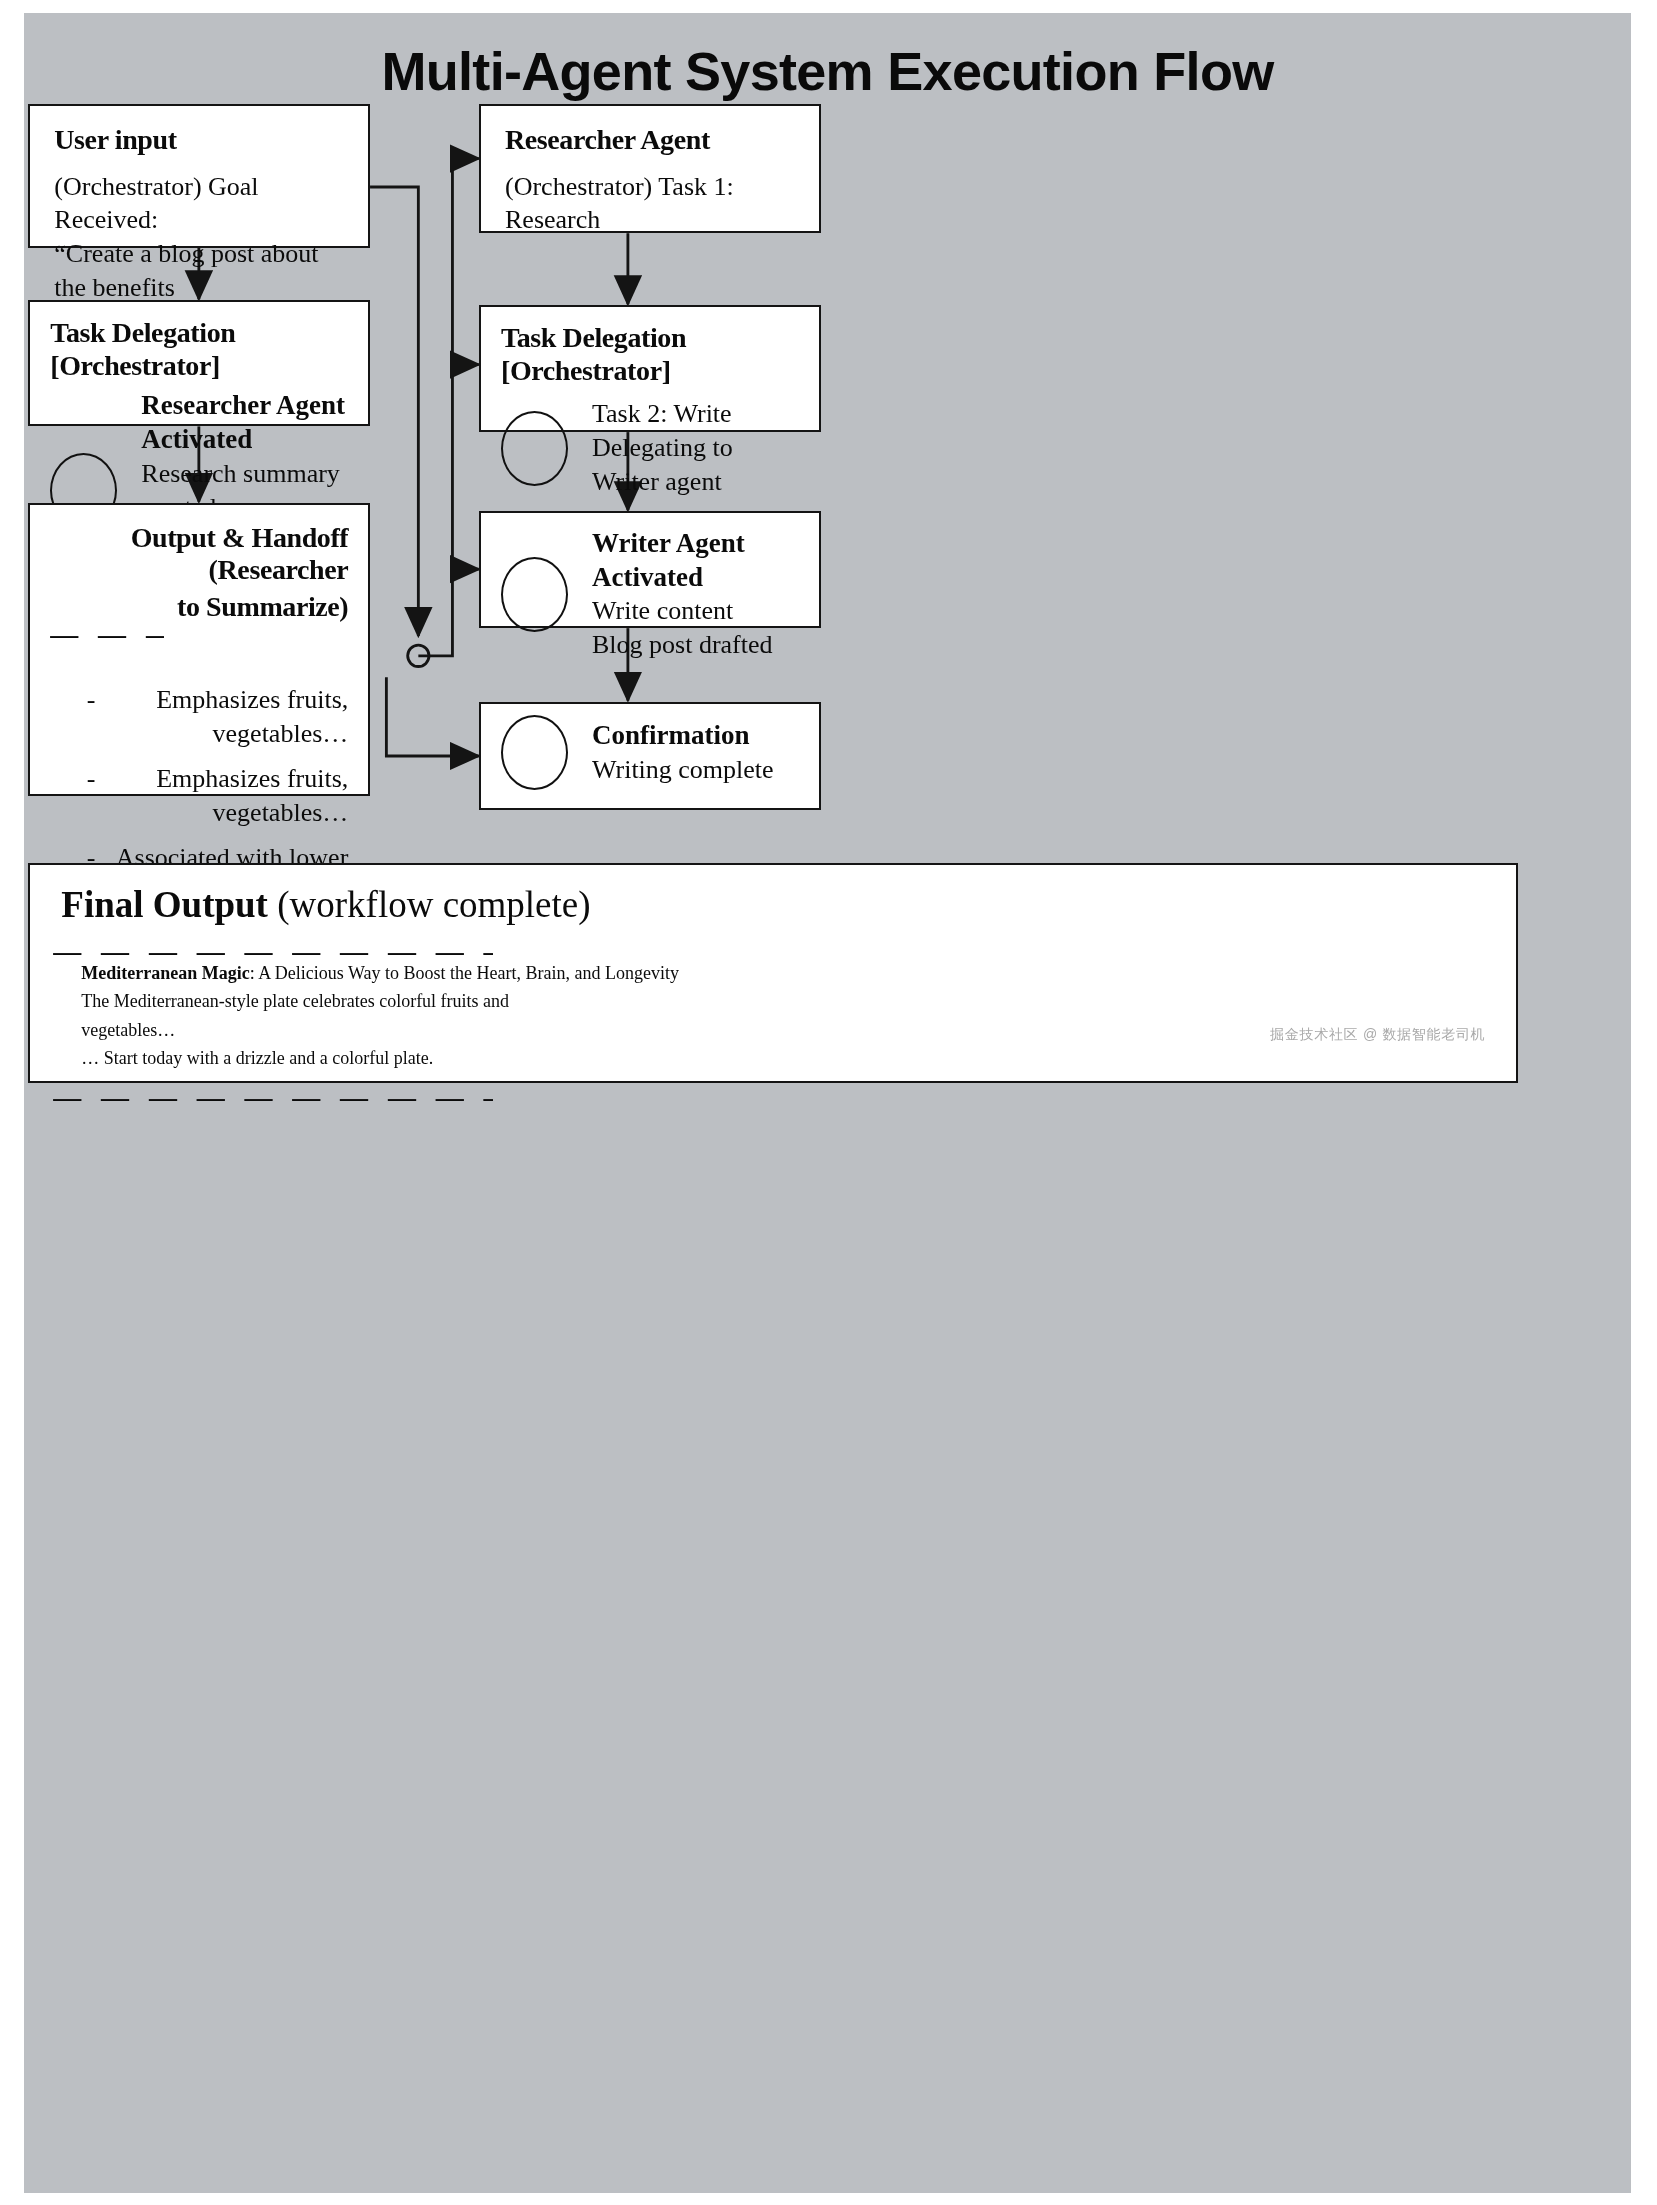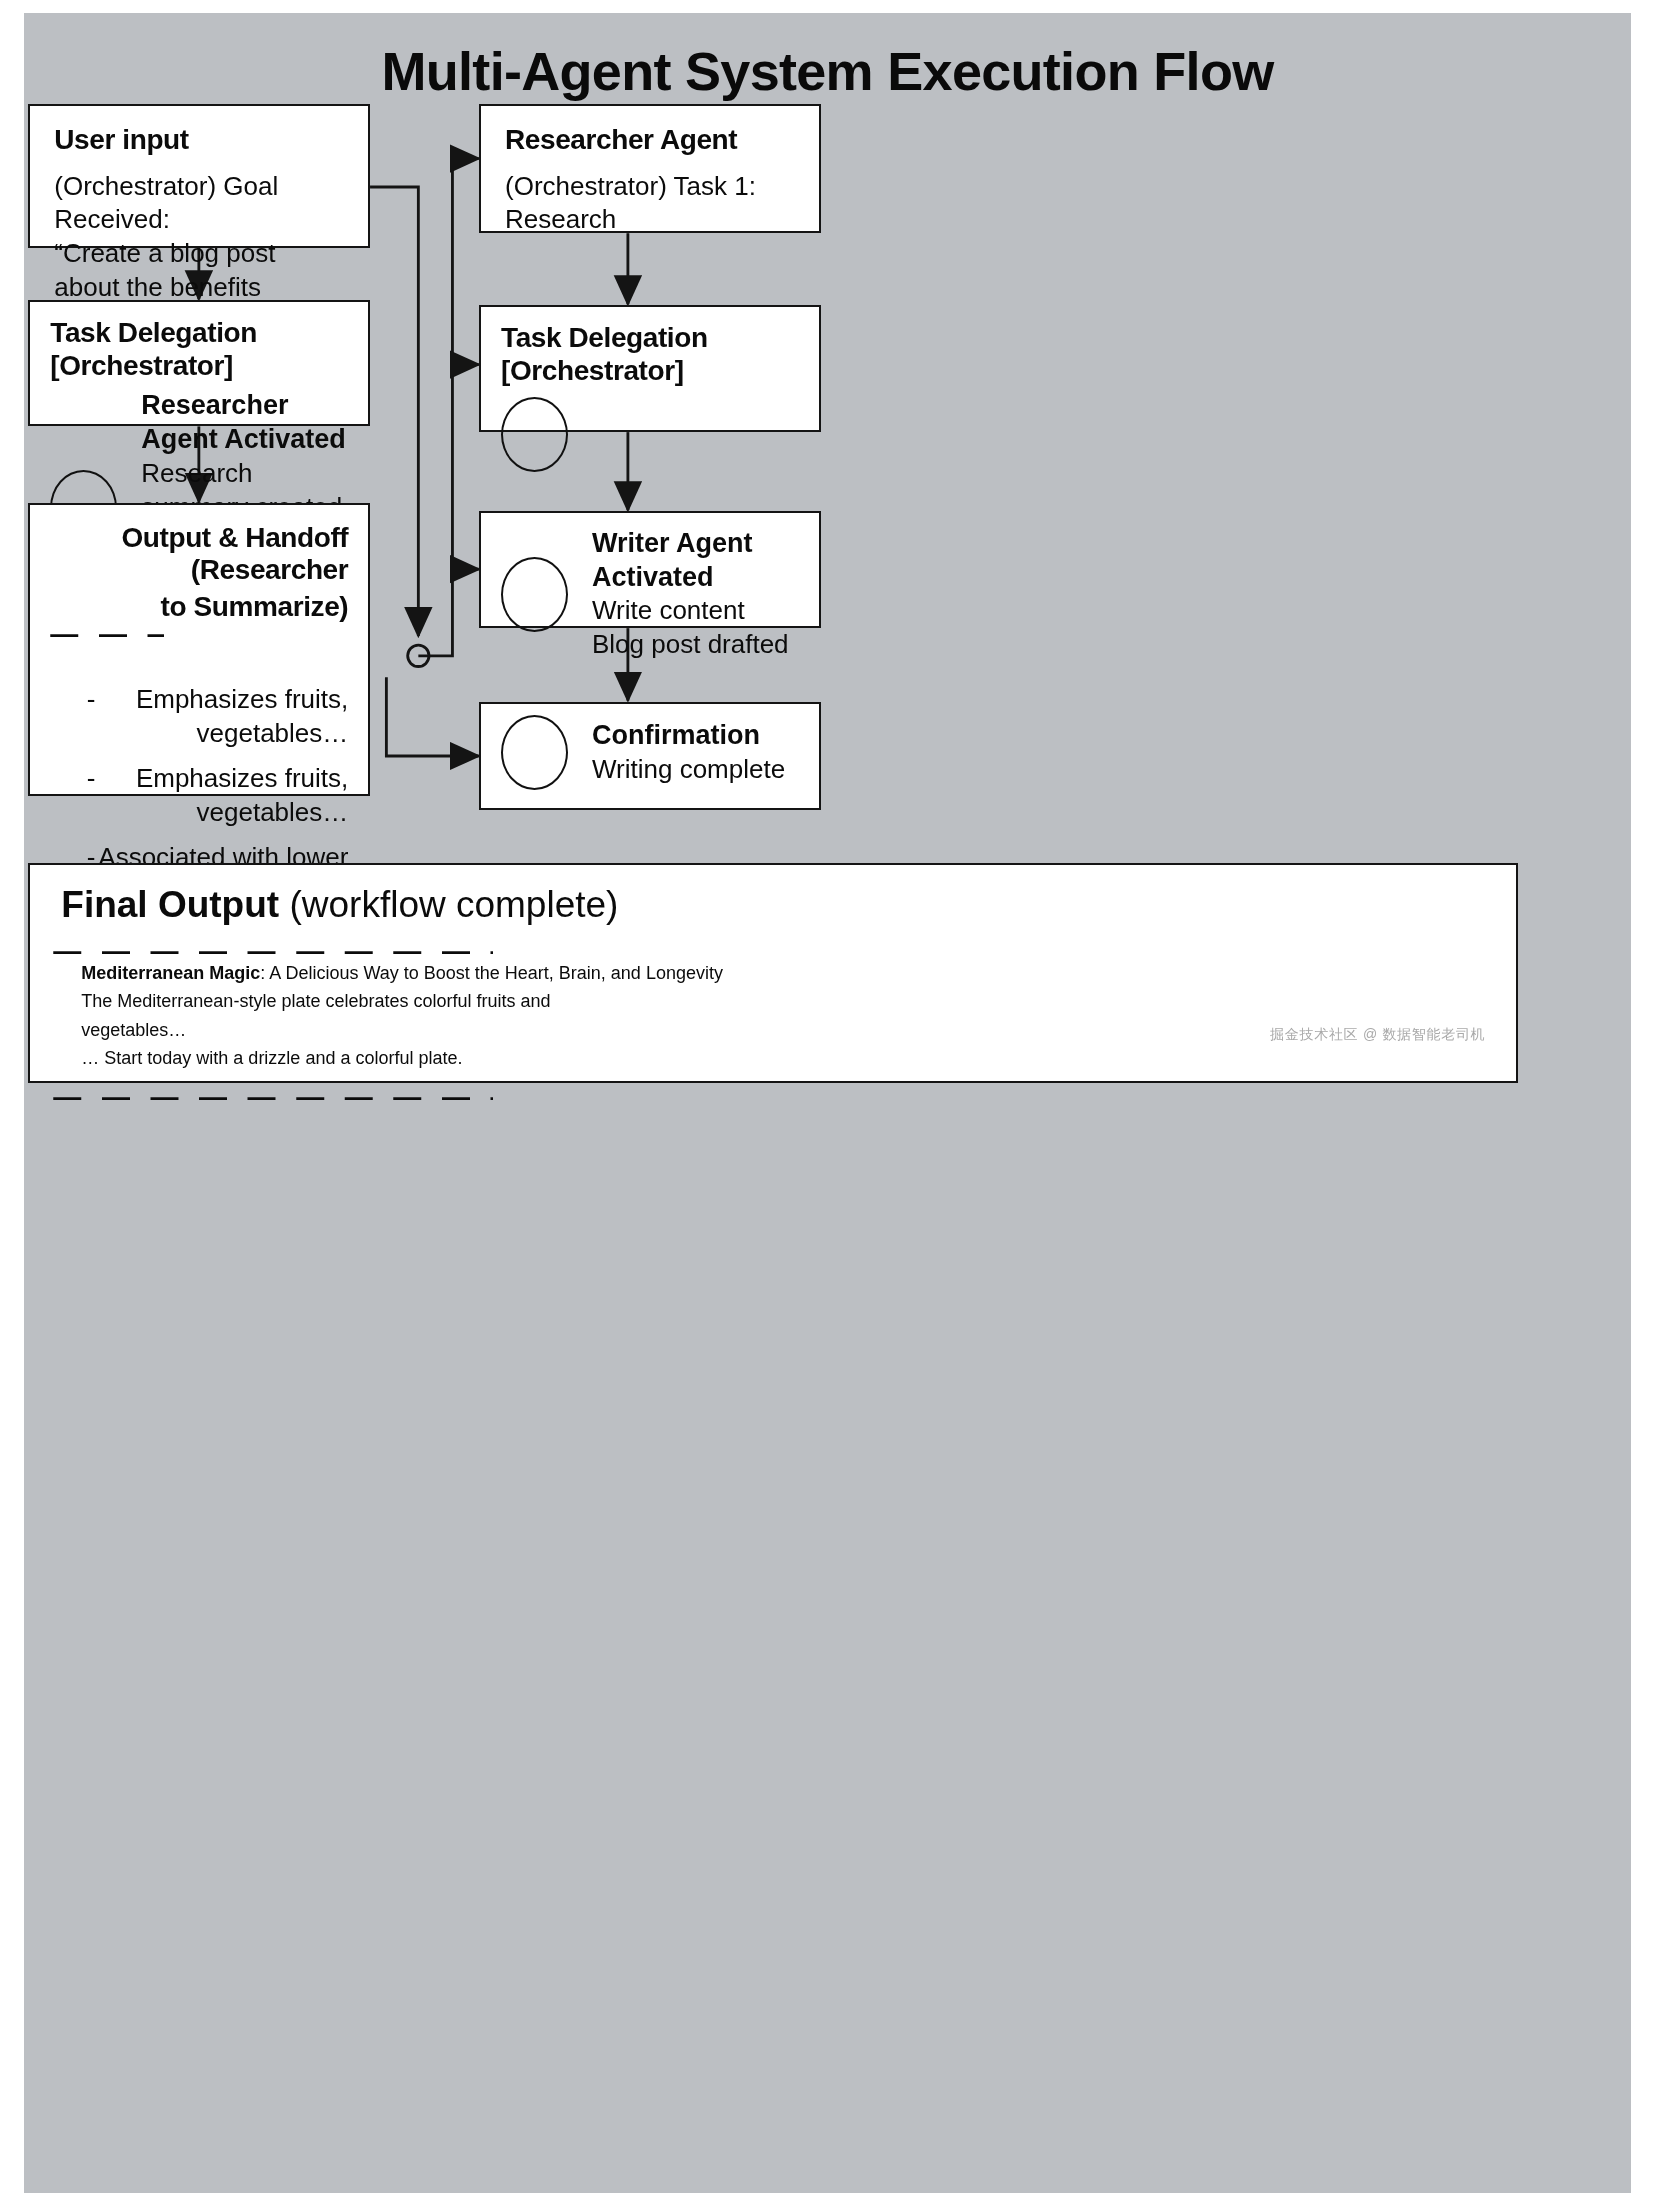--- a/index.html
+++ b/index.html
@@ -39,20 +39,21 @@
   
   .node {
     position: absolute;
     background: #ffffff;
     border: 2.1px solid #141414;
     box-sizing: border-box;
     color: #0b0b0b;
   }
   .node .inner {
     padding: 18.5px 24px;
+    font-family: Liberation Serif, serif;
   }
   .hdr {
     font-size: 28px;
     font-weight: bold;
     letter-spacing: -0.4px;
     line-height: 1.16;
     margin-bottom: 12.8px;
   }
   .body-line {
     font-size: 26px;
@@ -232,20 +233,24 @@
         <div class="hdr">Researcher Agent</div>
         <div class="body-line">(Orchestrator) Task 1: Research</div>
       </div>
     </div>
 
     <div class="node" id="n-task-right" style="left:455px; top:292px; width:342px; height:127px;">
       <div class="inner" style="padding:15.6px 20px;">
         <div class="hdr" style="margin-bottom:10px;">Task Delegation [Orchestrator]</div>
         <div class="row">
           <div class="circ" style="width:63px;height:71px;"></div>
+          <div class="rowtext">
+            <div class="n">Task 2: Write</div>
+            <div class="n">Delegating to Writer agent</div>
+          </div>
         </div>
       </div>
     </div>
 
     <div class="node" id="n-writer" style="left:455px; top:498px; width:342px; height:117px;">
       <div class="inner" style="padding:14px 20px;">
         <div class="row">
           <div class="circ" style="width:63px;height:71px;"></div>
           <div class="rowtext">
             <div class="b">Writer Agent Activated</div>

